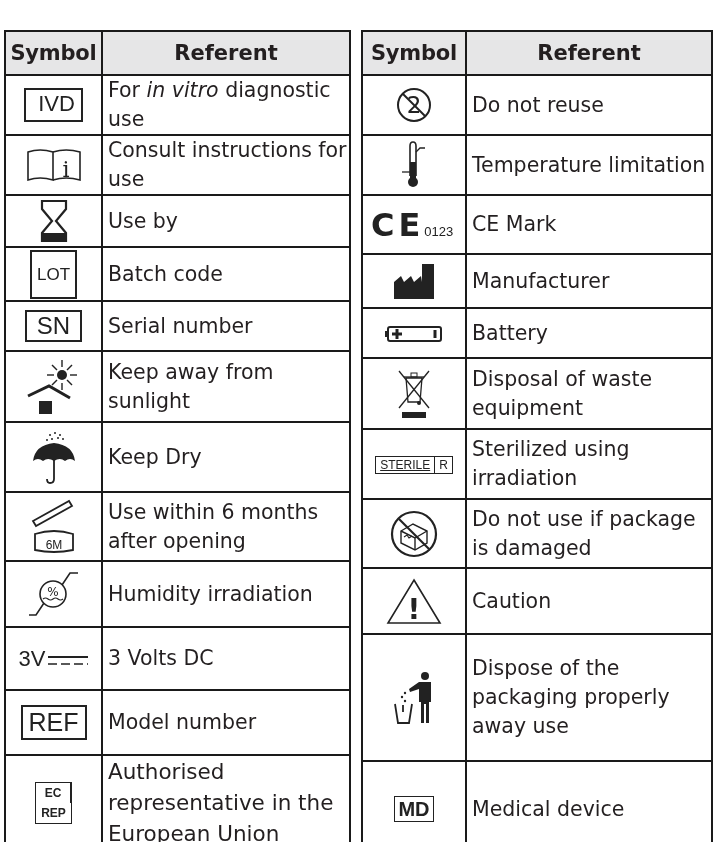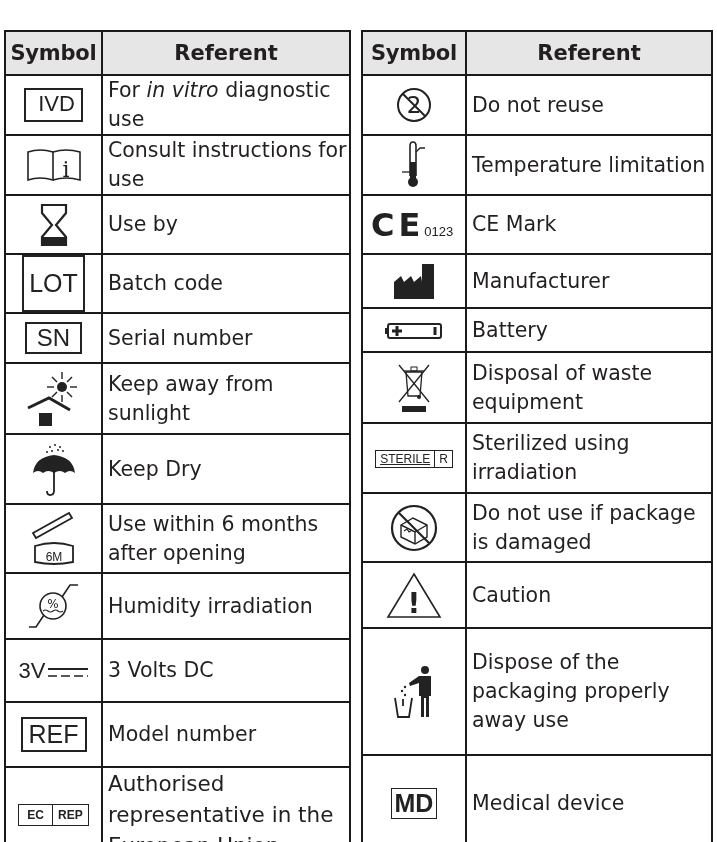--- a/index.html
+++ b/index.html
@@ -41,30 +41,30 @@
 
   <tr style="height:60px">
     <td class="sym"><svg class="icon" width="58" height="38" viewBox="0 0 58 38">
       <path d="M3 6 Q15 2 28 6 L28 34 Q15 30 3 34 Z" fill="none" stroke="#222" stroke-width="1.6"></path>
       <path d="M28 6 Q41 2 55 6 L55 34 Q41 30 28 34" fill="none" stroke="#222" stroke-width="1.6"></path>
       <text x="41" y="31" font-family="DejaVu Serif, serif" font-size="22" text-anchor="middle" fill="#222">i</text>
     </svg></td>
     <td class="ref">Consult instructions for use</td>
   </tr>
 
-  <tr style="height:59px">
+  <tr style="height:52px">
     <td class="sym"><svg class="icon" width="30" height="44" viewBox="0 0 30 44">
       <path d="M3 2 H27 V10 L17 22 L27 34 V42 H3 V34 L13 22 L3 10 Z" fill="none" stroke="#222" stroke-width="2.2"></path>
       <rect x="3" y="34" width="24" height="8" fill="#222"></rect>
     </svg></td>
     <td class="ref">Use by</td>
   </tr>
 
   <tr style="height:54px">
-    <td class="sym"><span class="boxlabel" style="font-size:25px;padding:14px 5px;">LOT</span></td>
+    <td class="sym"><span class="boxlabel" style="font-size:17px;padding:14px 5px;">LOT</span></td>
     <td class="ref">Batch code</td>
   </tr>
 
   <tr style="height:50px">
     <td class="sym"><span class="boxlabel" style="font-size:24px;padding:2px 10px;">SN</span></td>
     <td class="ref">Serial number</td>
   </tr>
 
   <tr style="height:71px">
     <td class="sym"><svg class="icon" width="60" height="58" viewBox="0 0 60 58">
@@ -130,21 +130,21 @@
       </svg></span></td>
     <td class="ref">3 Volts DC</td>
   </tr>
 
   <tr style="height:65px">
     <td class="sym"><span class="boxlabel" style="font-size:25px;padding:3px 6px;border-width:2.8px;">REF</span></td>
     <td class="ref">Model number</td>
   </tr>
 
   <tr style="height:95px">
-    <td class="sym"><span class="icon" style="display:inline-flex;border:1.8px solid #222;font-family:'Liberation Sans',sans-serif;font-weight:bold;font-size:12px;color:#222;">
+    <td class="sym"><span class="icon" style="display:inline-flex;border:1.8px solid #222;font-family:'Liberation Sans',sans-serif;font-weight:bold;font-size:12px;color:#222;flex-direction:column;">
       <span style="padding:3px 8px;border-right:1.8px solid #222;">EC</span>
             <span style="padding:3px 5px;">REP</span>
           </span></td>
     <td class="ref" style="font-size:21.5px;line-height:31px;">Authorised representative in the European Union</td>
   </tr>
 </tbody>
   </table>
 
 <table id="right" class="tbl">
   <colgroup>
@@ -183,21 +183,21 @@
     <td class="ref">CE Mark</td>
   </tr>
 
   <tr style="height:54px">
     <td class="sym"><svg class="icon" width="42" height="38" viewBox="0 0 42 38">
       <path d="M1 37 V20 L8 14 L11 20 L18 14 L21 20 L28 14 L29 20 V2 H41 V37 Z" fill="#222"></path>
     </svg></td>
     <td class="ref">Manufacturer</td>
   </tr>
 
-  <tr style="height:44px">
+  <tr style="height:50px">
     <td class="sym"><svg class="icon" width="60" height="18" viewBox="0 0 60 18">
       <rect x="4" y="2" width="53" height="14" rx="2" fill="none" stroke="#222" stroke-width="2"></rect>
       <rect x="1" y="6" width="3" height="6" fill="#222"></rect>
       <line x1="8" y1="9" x2="18" y2="9" stroke="#222" stroke-width="3"></line>
       <line x1="13" y1="4" x2="13" y2="14" stroke="#222" stroke-width="3"></line>
       <line x1="51" y1="5" x2="51" y2="13" stroke="#222" stroke-width="3"></line>
     </svg></td>
     <td class="ref">Battery</td>
   </tr>
 
@@ -250,17 +250,17 @@
               <circle cx="10" cy="26" r="1.2"></circle>
               <circle cx="13" cy="30" r="1.2"></circle>
             </g>
       <path d="M3 33 L6 52 H17 L20 33" fill="none" stroke="#222" stroke-width="1.8"></path>
       <line x1="11" y1="34" x2="11" y2="41" stroke="#222" stroke-width="1.8"></line>
     </svg></td>
     <td class="ref">Dispose of the packaging properly away use</td>
   </tr>
 
   <tr style="height:96px">
-    <td class="sym"><span class="boxlabel" style="font-size:25px;font-weight:bold;padding:2px 3px;border-width:1.4px;">MD</span></td>
+    <td class="sym"><span class="boxlabel" style="font-size:20px;font-weight:bold;padding:2px 3px;border-width:1.4px;">MD</span></td>
     <td class="ref">Medical device</td>
   </tr>
 </tbody>
   </table>
 
 </body></html>

